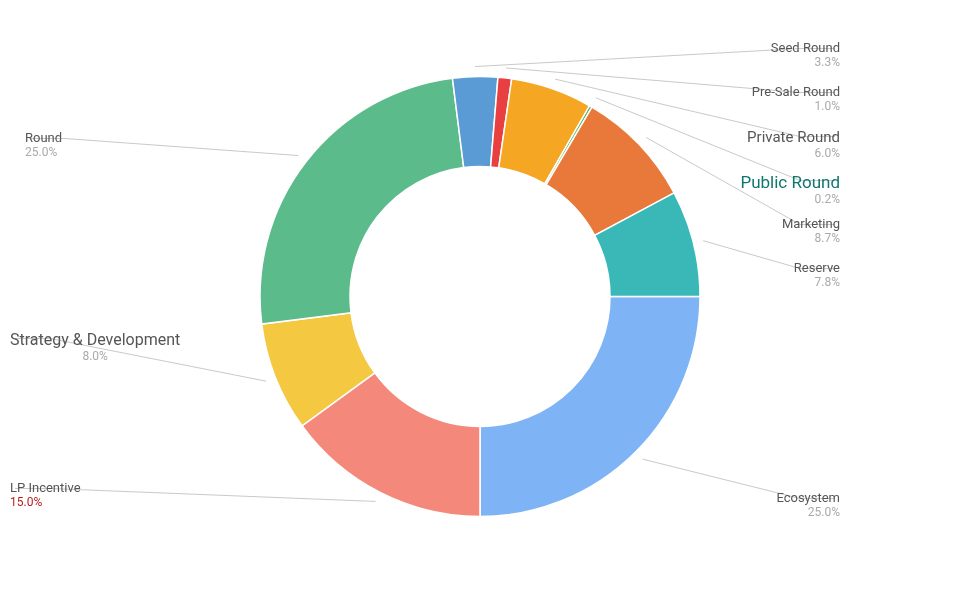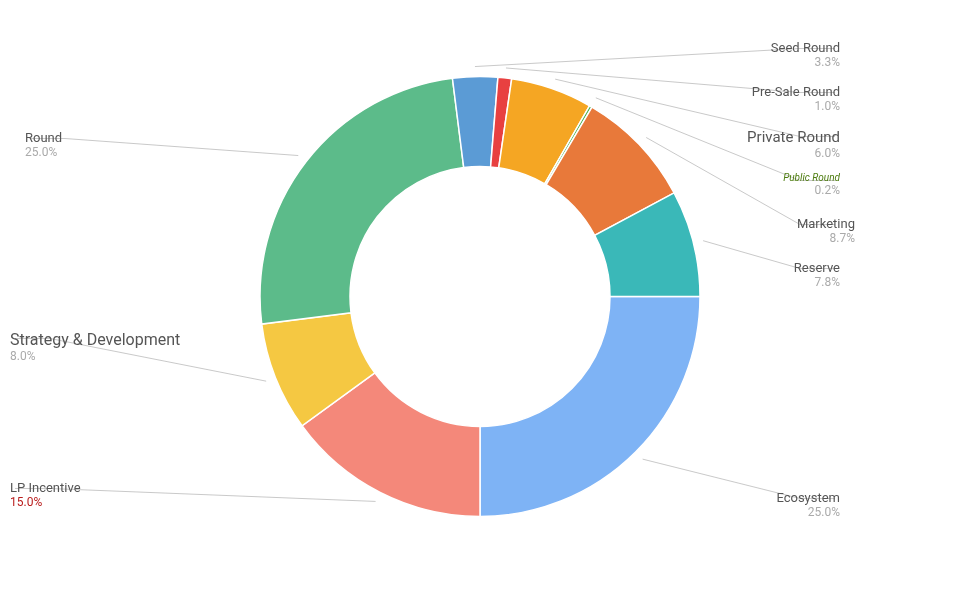--- a/index.html
+++ b/index.html
@@ -64,41 +64,41 @@
       </div>
       <div style="position: absolute; text-align: right; right: 120px; top: 84px;">
         <span style="display: block; font-size: 13px; color: rgb(85, 85, 85);">Pre-Sale Round</span>
         <span style="display: block; font-size: 12px; color: rgb(170, 170, 170);">1.0%</span>
       </div>
       <div style="position: absolute; text-align: right; right: 120px; top: 128px;">
         <span style="display: block; font-size: 15px; color: rgb(85, 85, 85);">Private Round</span>
         <span style="display: block; font-size: 12px; color: rgb(170, 170, 170);">6.0%</span>
       </div>
       <div style="position: absolute; text-align: right; right: 120px; top: 172px;">
-        <span style="display: block; font-size: 10px; color: #4d7c0f; font-style: italic;">Public Round</span>
+        <span style="display: block; font-size: 17px; color: #0f766e;">Public Round</span>
         <span style="display: block; font-size: 12px; color: rgb(170, 170, 170);">0.2%</span>
       </div>
-      <div style="position: absolute; text-align: right; right: 105px; top: 216px;">
+      <div style="position: absolute; text-align: right; right: 120px; top: 216px;">
         <span style="display: block; font-size: 13px; color: rgb(85, 85, 85);">Marketing</span>
         <span style="display: block; font-size: 12px; color: rgb(170, 170, 170);">8.7%</span>
       </div>
       <div style="position: absolute; text-align: right; right: 120px; top: 260px;">
         <span style="display: block; font-size: 13px; color: rgb(85, 85, 85);">Reserve</span>
         <span style="display: block; font-size: 12px; color: rgb(170, 170, 170);">7.8%</span>
       </div>
       <div style="position: absolute; text-align: right; right: 120px; top: 490px;">
         <span style="display: block; font-size: 13px; color: rgb(85, 85, 85);">Ecosystem</span>
         <span style="display: block; font-size: 12px; color: rgb(170, 170, 170);">25.0%</span>
       </div>
       <div style="position: absolute; text-align: left; left: 25px; top: 130px;">
         <span style="display: block; font-size: 13px; color: rgb(85, 85, 85);">Round</span>
         <span style="display: block; font-size: 12px; color: rgb(170, 170, 170);">25.0%</span>
       </div>
       <div style="position: absolute; text-align: left; left: 10px; top: 330px;">
         <span style="display: block; font-size: 16px; color: rgb(85, 85, 85);">Strategy &amp; Development</span>
-        <span style="display: block; font-size: 12px; color: rgb(170, 170, 170);">8.0%</span>
+        <span style="display: block; font-size: 12px; color: rgb(170, 170, 170); text-align: center;">8.0%</span>
       </div>
       <div style="position: absolute; text-align: left; left: 10px; top: 480px;">
         <span style="display: block; font-size: 13px; color: rgb(85, 85, 85);">LP Incentive</span>
         <span style="display: block; font-size: 12px; color: #b91c1c;">15.0%</span>
       </div>
     </div>
 </div>
 
 </body></html>

